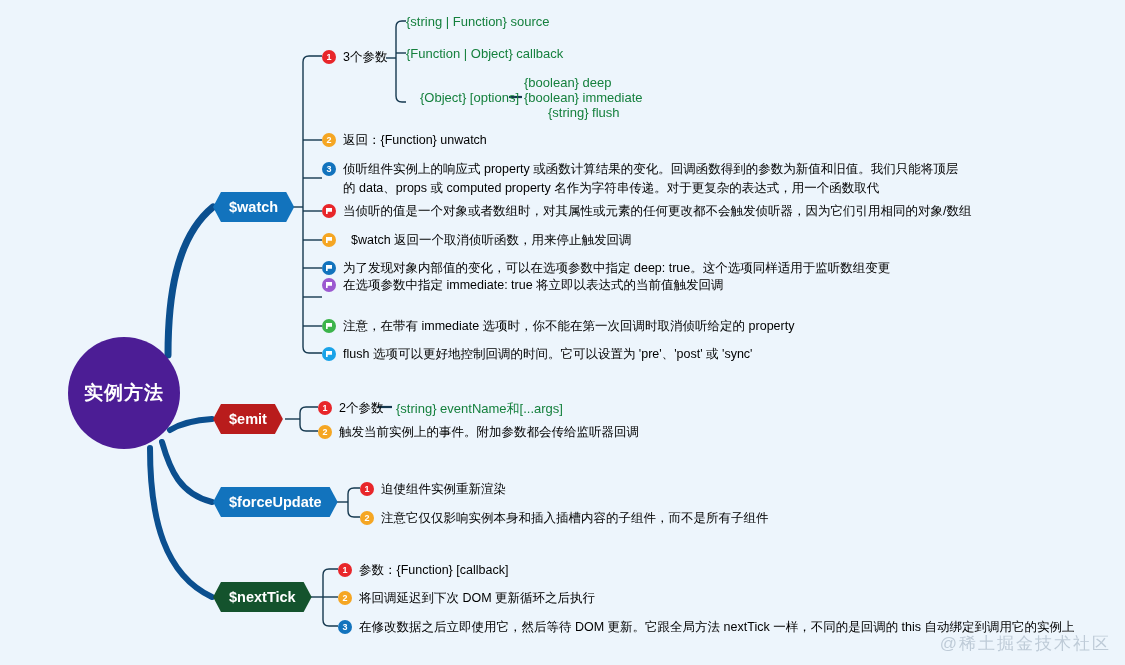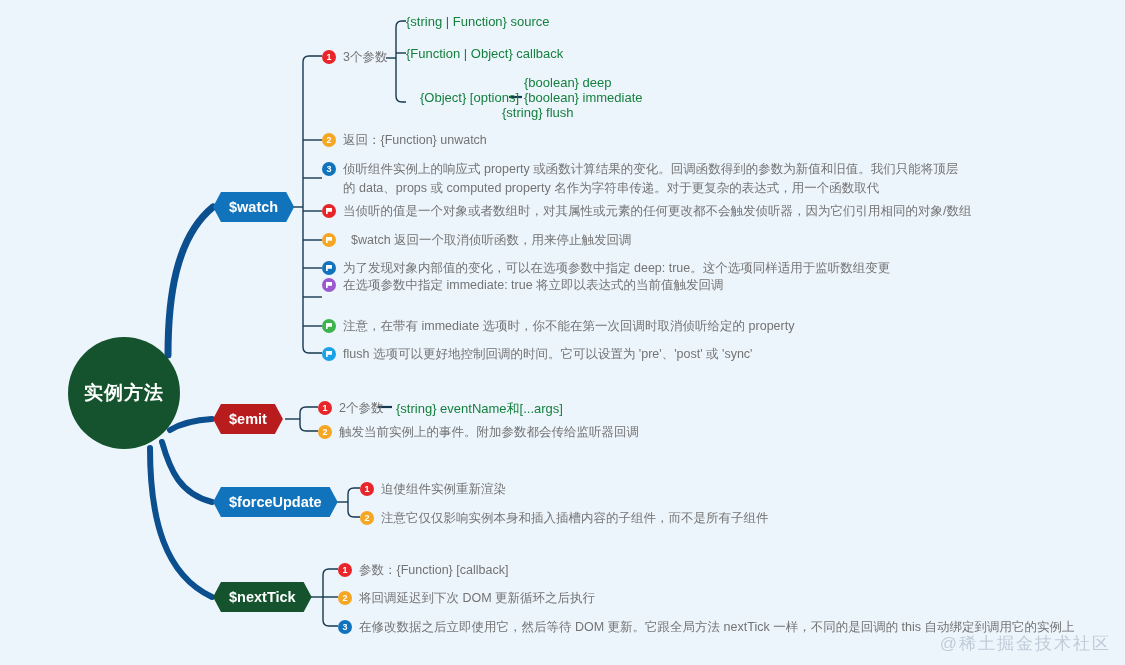--- a/index.html
+++ b/index.html
@@ -59,21 +59,21 @@
   
   .leaf {
     position: absolute;
     display: flex;
     align-items: flex-start;
     z-index: 4;
     white-space: nowrap;
   }
   .leaf-text {
     font-size: 12.5px;
-    color: #737373;
+    color: #000000;
     line-height: 19px;
     white-space: pre-line;
   }
   .leaf-text.wrap {
     white-space: pre-line;
   }
 
   
   .badge {
     width: 14px;
@@ -165,21 +165,21 @@
     <path d="M348,494 q0,-6 6,-6 L360,488" stroke="#15384f" stroke-width="1.4" fill="none"></path>
     <path d="M348,511 q0,6 6,6 L360,517" stroke="#15384f" stroke-width="1.4" fill="none"></path>
 
     <path d="M310,597 L323,597" stroke="#15384f" stroke-width="1.4" fill="none"></path>
     <path d="M323,575 L323,620" stroke="#15384f" stroke-width="1.4" fill="none"></path>
     <path d="M323,575 q0,-6 6,-6 L338,569" stroke="#15384f" stroke-width="1.4" fill="none"></path>
     <path d="M323,597 L338,597" stroke="#15384f" stroke-width="1.4" fill="none"></path>
     <path d="M323,620 q0,6 6,6 L338,626" stroke="#15384f" stroke-width="1.4" fill="none"></path>
   </svg>
 
-  <div class="root-node" style="left: 68px; top: 337px; background: #14532d;">
+  <div class="root-node" style="left: 68px; top: 337px; background: #4c1d95;">
     <span>实例方法</span>
   </div>
 
   <div class="branch-node" style="left: 213px; top: 192px; background: rgb(18, 115, 189);">
     <span>$watch</span>
   </div>
 
   <div class="branch-node" style="left: 213px; top: 404px; background: #b91c1c;">
     <span>$emit</span>
   </div>
@@ -196,21 +196,21 @@
     <span class="badge" style="background: rgb(232, 38, 42);">1</span>
     <span class="leaf-text">3个参数</span>
   </div>
 
   <div class="subleaf" style="left:406px; top:12px;">{string | Function} source</div>
   <div class="subleaf" style="left:406px; top:44px;">{Function | Object} callback</div>
   <div class="subleaf" style="left:406px; top:88px;margin-left:14px;">{Object} [options]</div>
 
   <div class="subleaf" style="left:524px; top:73px;">{boolean} deep</div>
   <div class="subleaf" style="left:524px; top:88px;">{boolean} immediate</div>
-  <div class="subleaf" style="left:502px; top:103px;">{string} flush</div>
+  <div class="subleaf" style="left:548px; top:103px;">{string} flush</div>
 
   <div class="leaf" style="left:322px; top:131px;">
     <span class="badge" style="background: rgb(245, 166, 35);">2</span>
     <span class="leaf-text">返回：{Function} unwatch</span>
   </div>
 
   <div class="leaf" style="left:322px; top:160px;">
     <span class="badge" style="background: rgb(18, 115, 189);">3</span>
     <span class="leaf-text wrap">侦听组件实例上的响应式 property 或函数计算结果的变化。回调函数得到的参数为新值和旧值。我们只能将顶层
 的 data、props 或 computed property 名作为字符串传递。对于更复杂的表达式，用一个函数取代</span>

